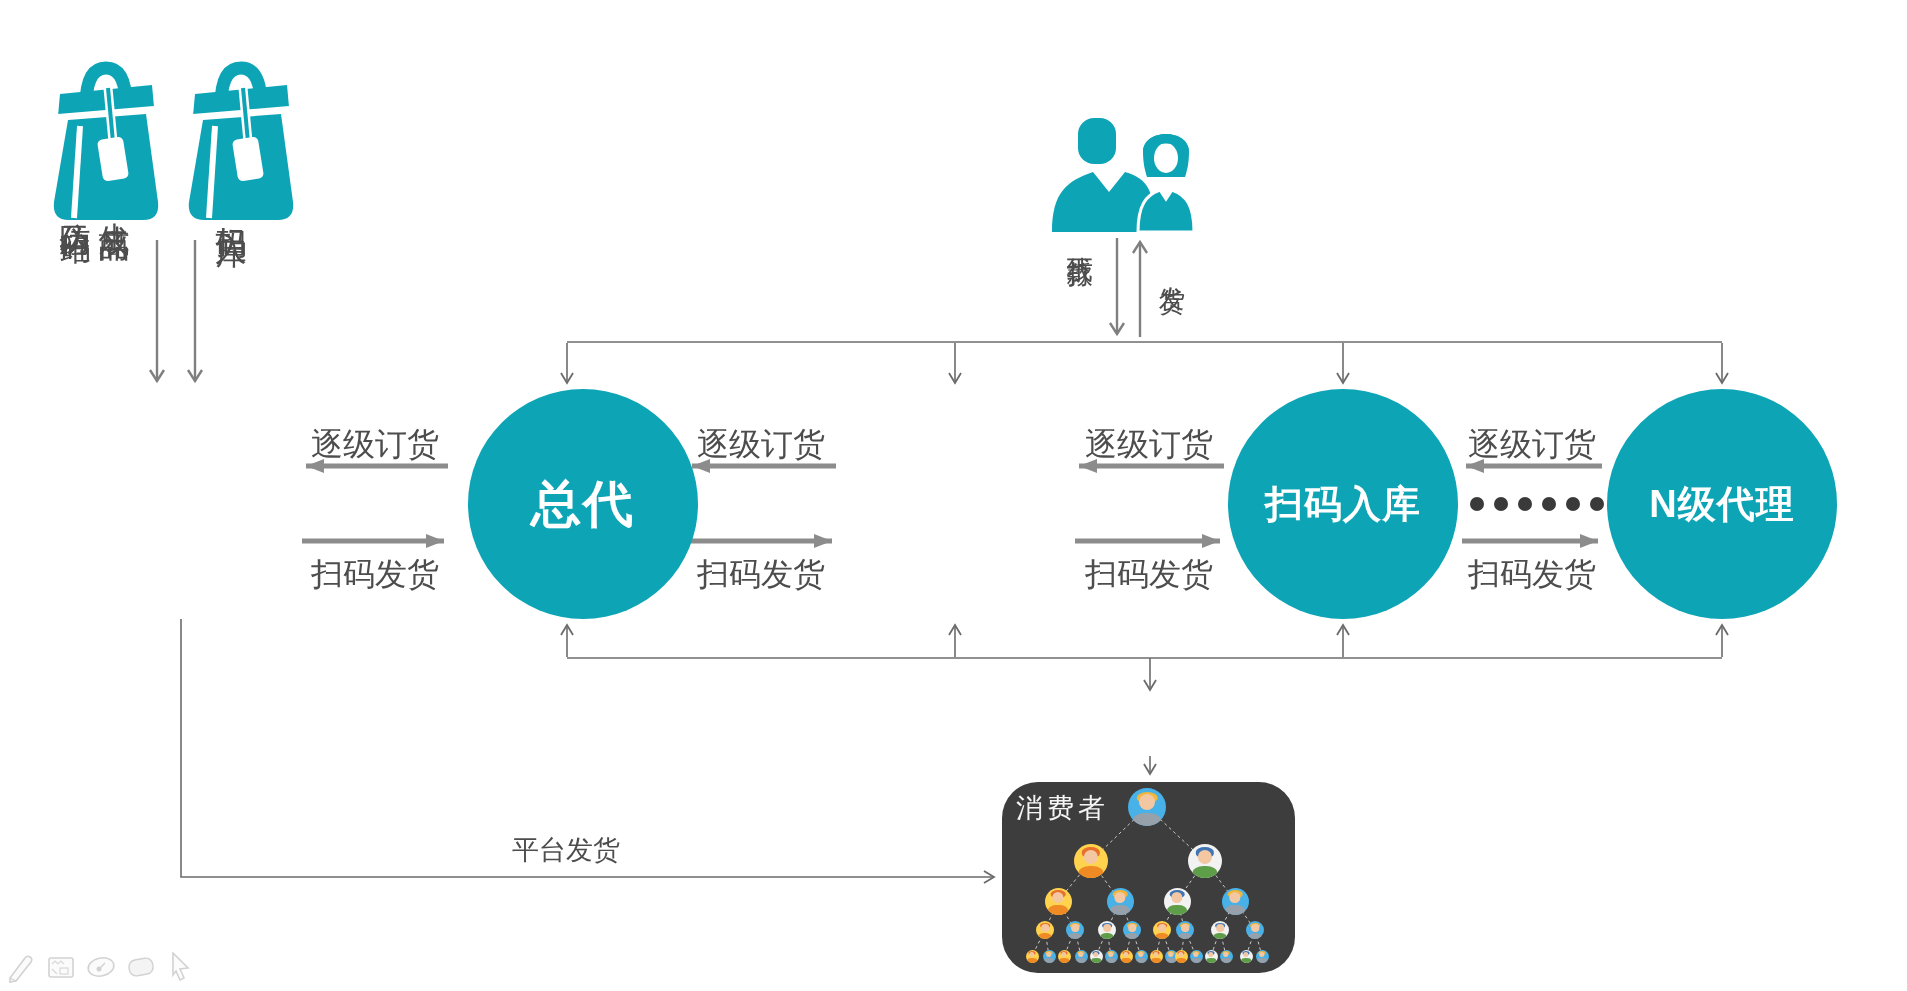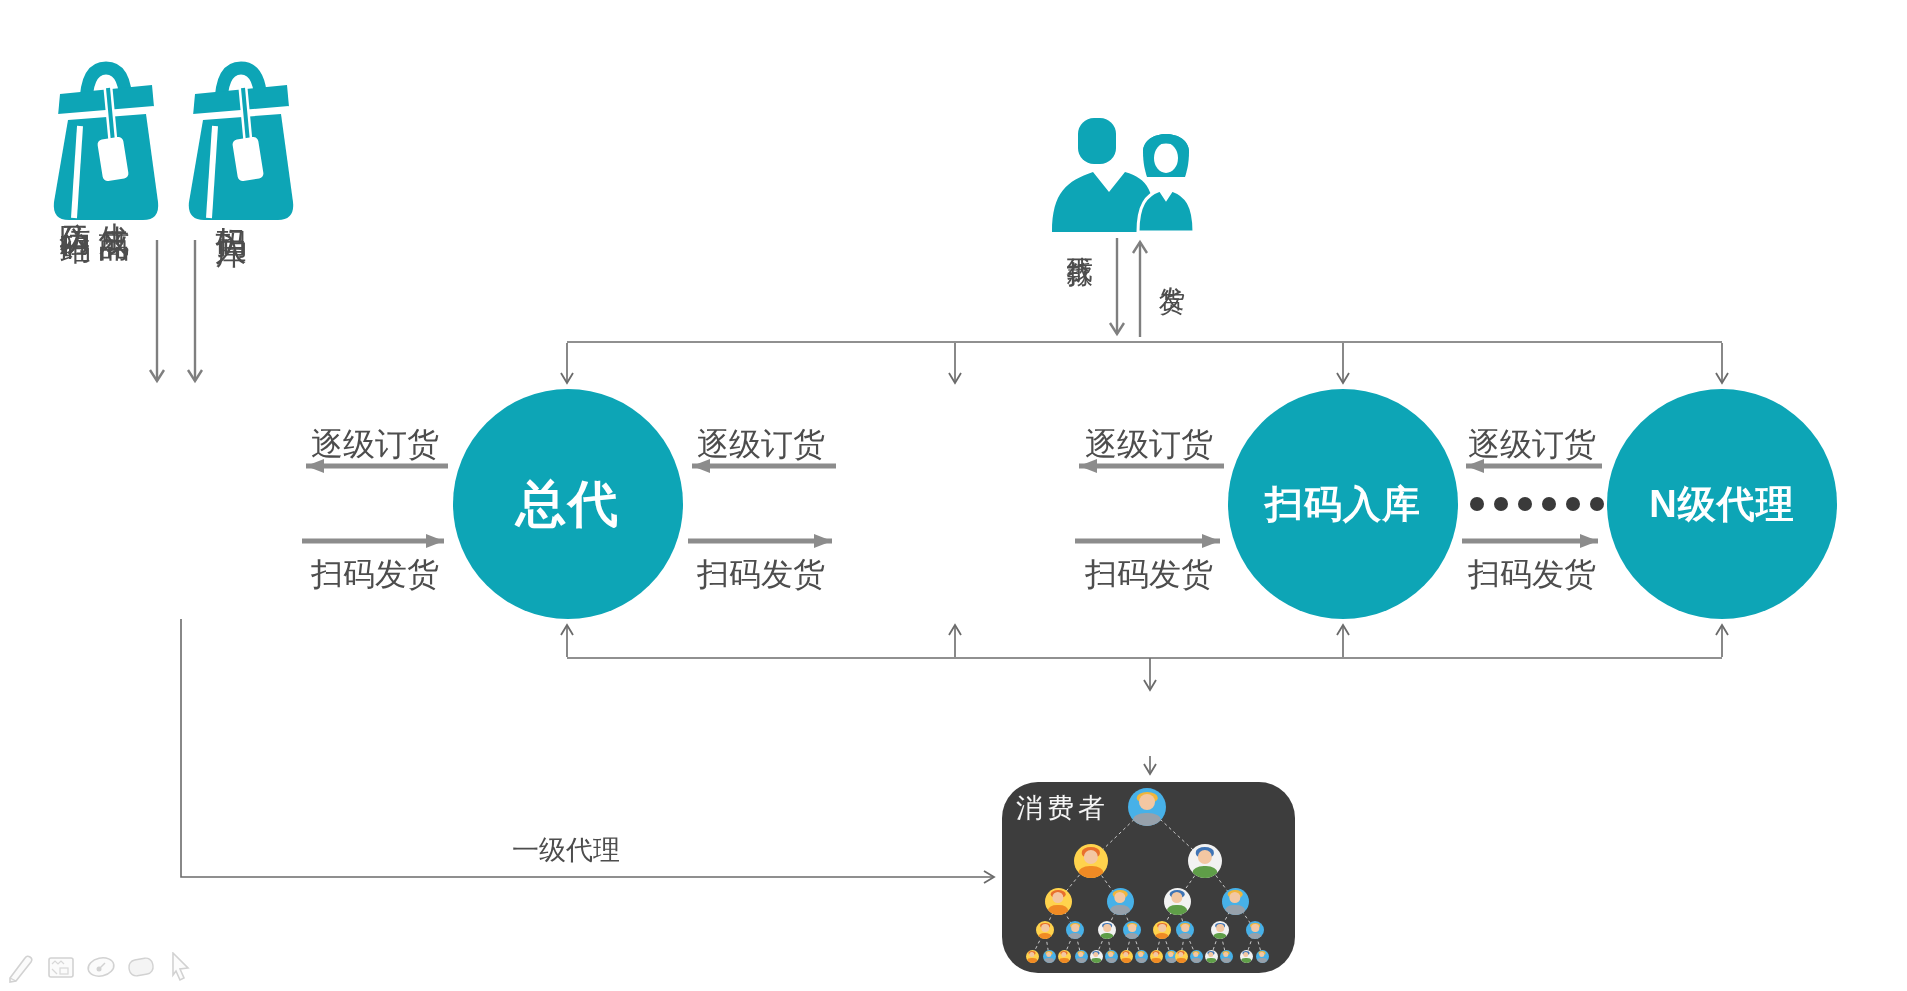--- a/index.html
+++ b/index.html
@@ -147,21 +147,21 @@
     <path d="M4,114 C4,74 19,63 45,54 L61,74 L77,54 C100,61 107,72 107,114 Z" fill="#0da5b6"></path>
     <path d="M95,34 C95,10 141,10 141,34 C141,45 139,53 137,59 L99,59 C97,53 95,45 95,34 Z" fill="#0da5b6"></path>
     <ellipse cx="118" cy="40" rx="12" ry="15" fill="#fff"></ellipse>
     <path d="M95,34 C95,10 141,10 141,34 L137,30 C126,24 110,24 99,30 Z" fill="#0da5b6"></path>
     <path d="M90,114 C90,87 98,77 112,72 L118,81 L124,72 C138,77 146,87 146,114 Z" fill="#0da5b6" stroke="#fff" stroke-width="3"></path>
   </svg>
 
   <div class="vtext sm" style="left:1066px;top:236px;">线下打款</div>
   <div class="vtext sm" style="left:1158px;top:266px;">发货</div>
 
-  <div class="node big" style="left:453px;top:389px;">
+  <div class="node big" style="left:468px;top:389px;">
       <span>总代</span>
     </div>
   <div class="node small" style="left:1228px;top:389px;">
       <span>扫码入库</span>
     </div>
   <div class="node small" style="left:1607px;top:389px;text-align:right;">
       <span>N级代理</span>
     </div>
 
   <div class="dots">
@@ -370,21 +370,21 @@
           <i class="av-body" style="background: rgb(95, 158, 72);"></i>
         </div>
         <div class="avatar" style="left: 253.5px; top: 167.5px; width: 13px; height: 13px; background: rgb(71, 177, 232);">
           <i class="av-hair" style="background: rgb(240, 182, 60);"></i>
           <i class="av-head"></i>
           <i class="av-body" style="background: rgb(151, 161, 171);"></i>
         </div>
       </div>
   </div>
 
-  <div class="shiplabel">一级代理</div>
+  <div class="shiplabel">平台发货</div>
 
   <div class="toolbar">
     <div class="toolbtn">
       <svg width="30" height="32" viewBox="0 0 30 32">
         <path d="M4,27 L19,7 Q21,4 24,6 Q27,8 25,11 L10,30 L4,31 Z" fill="#fbfbfb" stroke="#d2d2d2" stroke-width="1.6"></path>
         <line x1="4" y1="27" x2="10" y2="30" stroke="#d2d2d2" stroke-width="1.2"></line>
       </svg>
     </div>
     <div class="toolbtn">
       <svg width="26" height="24" viewBox="0 0 26 24">

